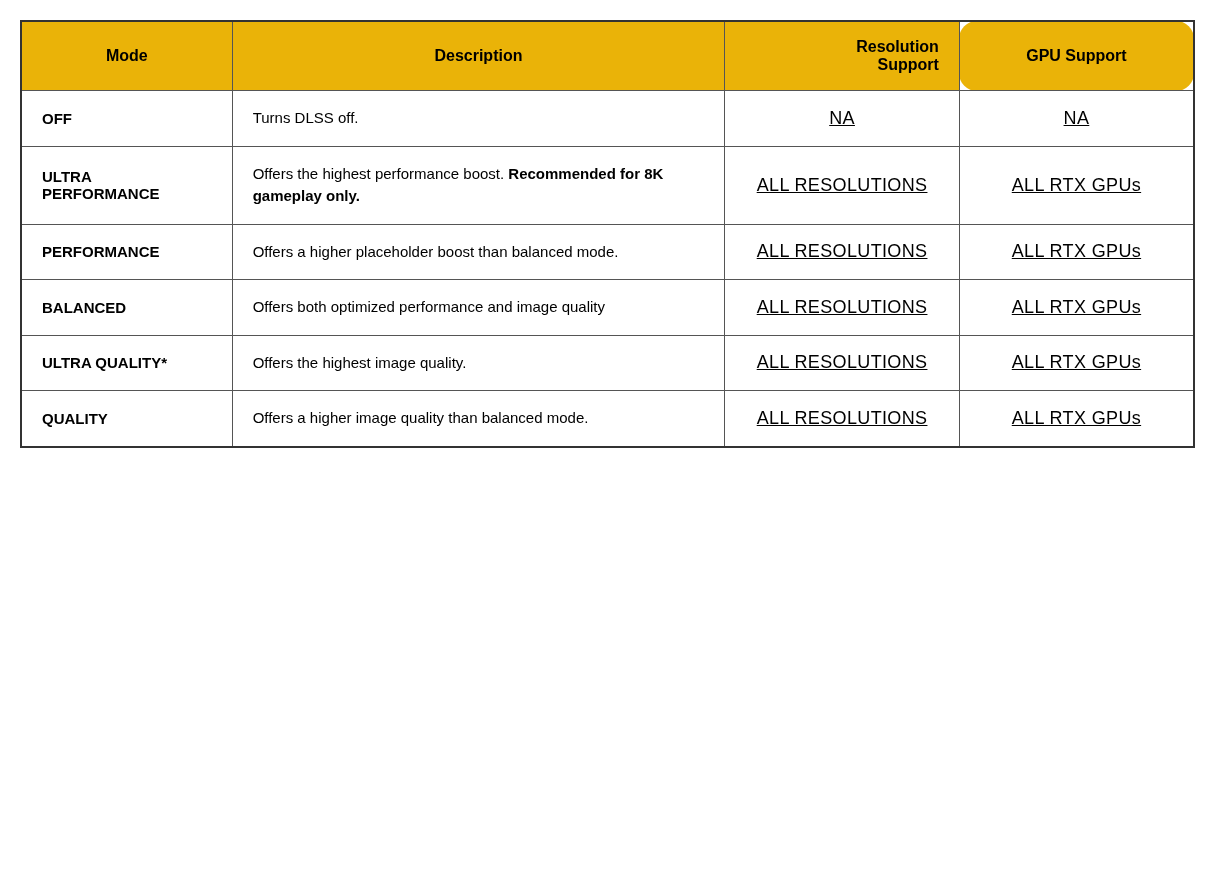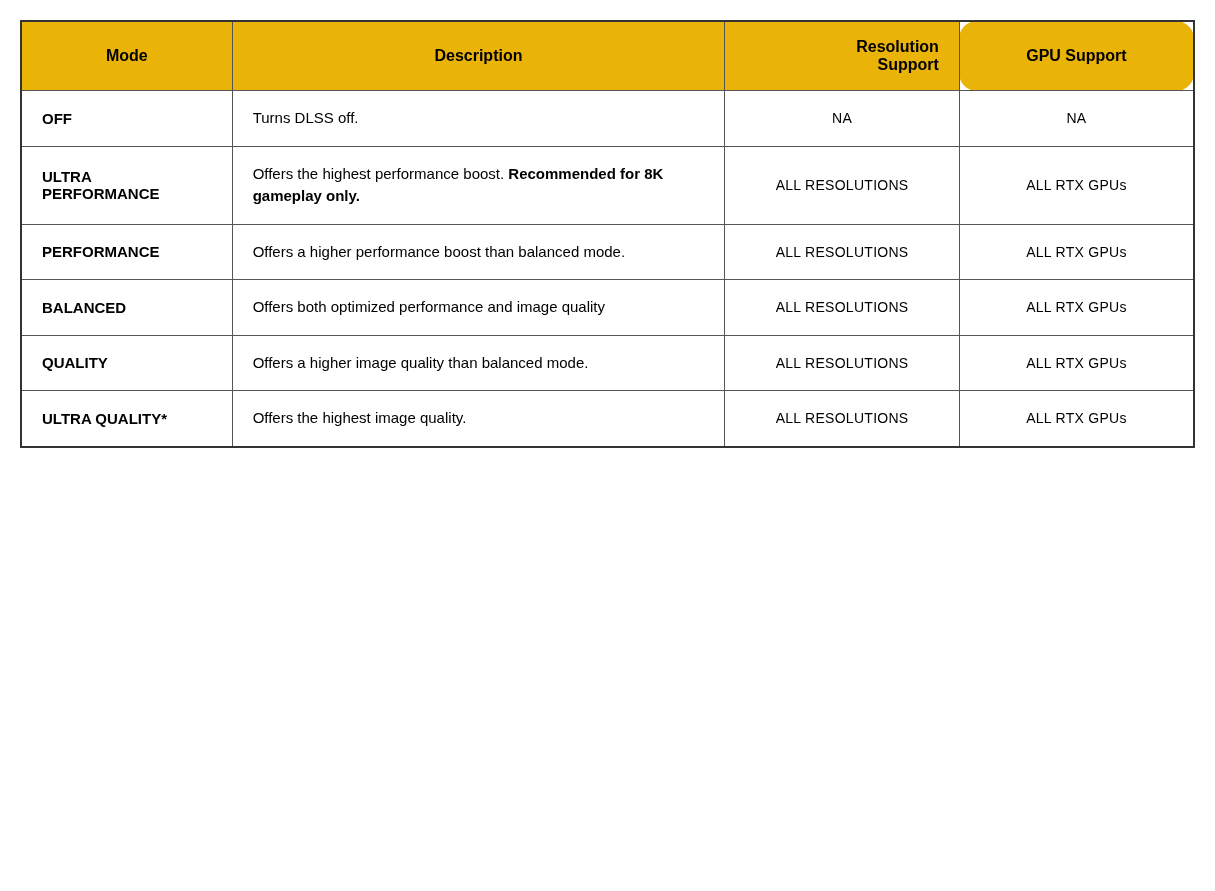--- a/index.html
+++ b/index.html
@@ -67,22 +67,23 @@
     .mode-cell {
       text-align: left;
       font-weight: bold;
       font-size: 15px;
       text-transform: uppercase;
     }
 
     .resolution-cell,
     .gpu-cell {
       text-align: center;
-      font-size: 14px;
+      font-size: 18px;
       letter-spacing: 0.02em;
+      text-decoration: underline;
     }
 
     .desc-cell {
       font-size: 15px;
       line-height: 1.5;
     }
 
     .desc-cell .bold-text {
       font-weight: bold;
     }
@@ -123,41 +124,41 @@
 
       <tr>
         <td class="mode-cell col-mode">ULTRA<br>PERFORMANCE</td>
         <td class="desc-cell col-description">Offers the highest performance boost. <span class="bold-text">Recommended for 8K gameplay only.</span></td>
         <td class="resolution-cell col-resolution">ALL RESOLUTIONS</td>
         <td class="gpu-cell col-gpu">ALL RTX GPUs</td>
       </tr>
 
       <tr>
         <td class="mode-cell col-mode">PERFORMANCE</td>
-        <td class="desc-cell col-description">Offers a higher performance boost than balanced mode.</td>
+        <td class="desc-cell col-description">Offers a higher placeholder boost than balanced mode.</td>
         <td class="resolution-cell col-resolution">ALL RESOLUTIONS</td>
         <td class="gpu-cell col-gpu">ALL RTX GPUs</td>
       </tr>
 
       <tr>
         <td class="mode-cell col-mode">BALANCED</td>
         <td class="desc-cell col-description">Offers both optimized performance and image quality</td>
         <td class="resolution-cell col-resolution">ALL RESOLUTIONS</td>
         <td class="gpu-cell col-gpu">ALL RTX GPUs</td>
       </tr>
 
       <tr>
-        <td class="mode-cell col-mode">QUALITY</td>
-        <td class="desc-cell col-description">Offers a higher image quality than balanced mode.</td>
+        <td class="mode-cell col-mode">ULTRA QUALITY*</td>
+        <td class="desc-cell col-description">Offers the highest image quality.</td>
         <td class="resolution-cell col-resolution">ALL RESOLUTIONS</td>
         <td class="gpu-cell col-gpu">ALL RTX GPUs</td>
       </tr>
 
       <tr>
-        <td class="mode-cell col-mode">ULTRA QUALITY*</td>
-        <td class="desc-cell col-description">Offers the highest image quality.</td>
+        <td class="mode-cell col-mode">QUALITY</td>
+        <td class="desc-cell col-description">Offers a higher image quality than balanced mode.</td>
         <td class="resolution-cell col-resolution">ALL RESOLUTIONS</td>
         <td class="gpu-cell col-gpu">ALL RTX GPUs</td>
       </tr>
     </tbody>
   </table>
 
 </div>
 
 </body></html>

